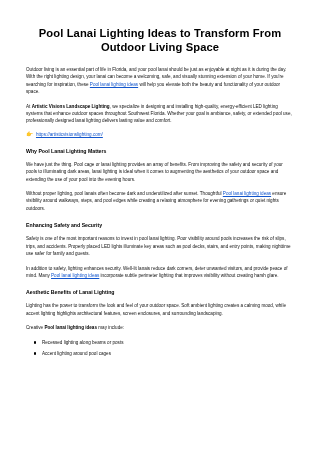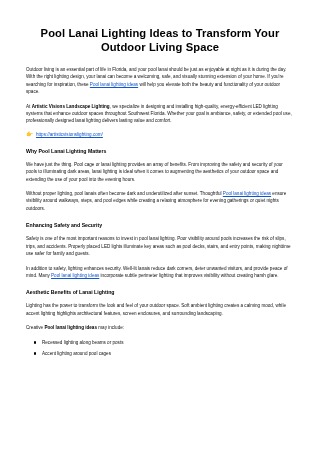--- a/index.html
+++ b/index.html
@@ -94,21 +94,21 @@
     height: 2.2px;
     background: #000;
     border-radius: 50%;
   }
 </style>
 </head>
 <body>
 
 <div class="page">
 
-  <h1 class="title">Pool Lanai Lighting Ideas to Transform Your Outdoor Living Space</h1>
+  <h1 class="title">Pool Lanai Lighting Ideas to Transform From Outdoor Living Space</h1>
 
   <p class="para"><span>Outdoor living is an essential part of life in Florida, and your pool lanai should be just as enjoyable at night as it is during the day. With the right lighting design, your lanai can become a welcoming, safe, and visually stunning extension of your home. If you're searching for inspiration, these </span><a class="link" href="#">Pool lanai lighting ideas</a><span> will help you elevate both the beauty and functionality of your outdoor space.</span></p>
 
   <p class="para tight"><span>At </span><strong>Artistic Visions Landscape Lighting</strong><span>, we specialize in designing and installing high-quality, energy-efficient LED lighting systems that enhance outdoor spaces throughout Southwest Florida. Whether your goal is ambiance, safety, or extended pool use, professionally designed lanai lighting delivers lasting value and comfort.</span></p>
 
   <div class="linkline">
     <span class="emoji">👉</span>
     <a href="#">https://artisticvisionslighting.com/</a>
   </div>
 

